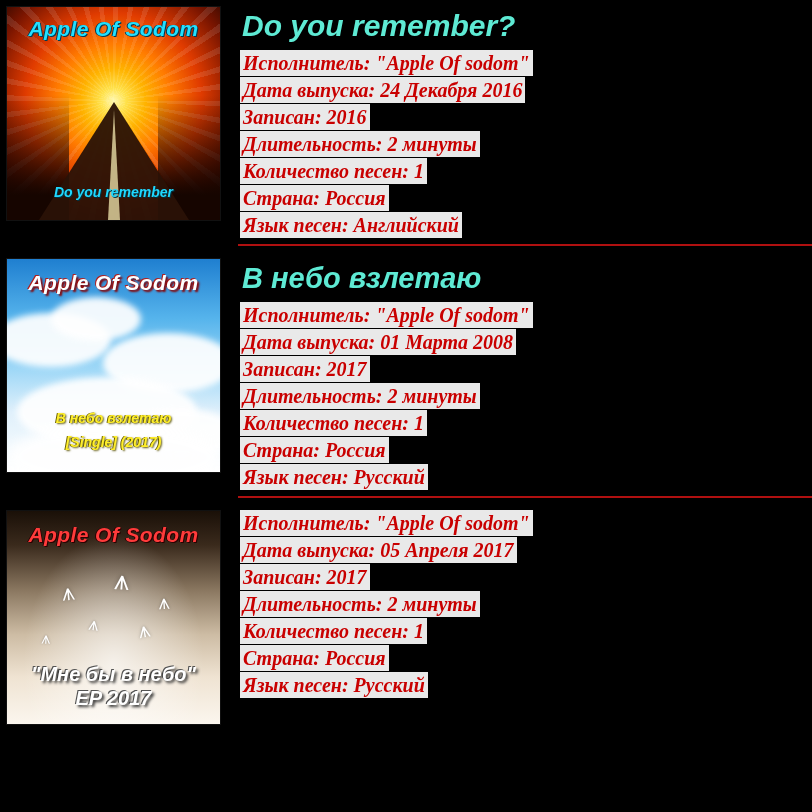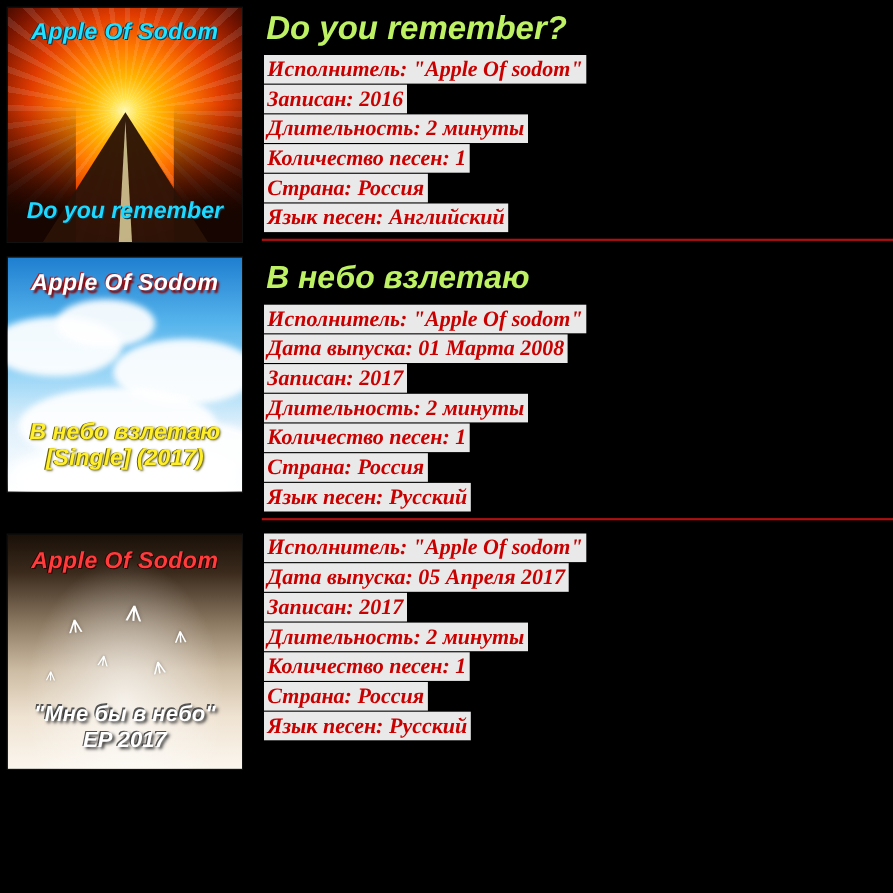--- a/index.html
+++ b/index.html
@@ -148,41 +148,41 @@
     font-size: 21px;
     letter-spacing: .4px;
   }
   .cover-title {
     position: absolute;
     left: 0; right: 0;
     text-align: center;
     font-family: "Liberation Sans", sans-serif;
     font-weight: bold;
     font-style: italic;
-    font-size: 21px;
+    font-size: 14px;
     line-height: 24px;
   }
   .c1-band { top: 10px; color: #22e0ff; text-shadow: 1px 1px 0 #003b52, -1px 0 0 #003b52; }
   .c1-title { bottom: 16px; color: #1fd8ff; text-shadow: 1px 1px 0 #00313f; }
   .c2-band { top: 12px; color: #ffffff; text-shadow: 2px 2px 2px #8a0000, -1px -1px 0 #b02020; }
   .c2-title { bottom: 18px; color: #ffef2b; text-shadow: 1px 1px 2px #5a5200, -1px 0 0 #6b6000; }
   .c3-band { top: 12px; color: #ff3b3b; text-shadow: 1px 1px 0 #2b0000, -1px 0 0 #2b0000; }
   .c3-title { bottom: 14px; color: #ffffff; font-size: 20px; text-shadow: 2px 2px 3px #2a2a2a, -1px -1px 0 #555; }
 
   
   .info {
     flex: 1 1 auto;
     padding: 6px 0 6px 8px;
     box-sizing: border-box;
   }
   .album-title {
     font-family: "Liberation Sans", sans-serif;
     font-weight: bold;
     font-style: italic;
-    color: #bef264;
+    color: #5eead4;
     font-size: 30px;
     line-height: 36px;
     margin: 2px 0 6px 4px;
     white-space: nowrap;
   }
   .album-title.ru { font-size: 29px; }
   .fields { margin: 0; padding: 0; list-style: none; }
   .fields li {
     display: block;
     margin: 0 0 1px 2px;
@@ -216,20 +216,21 @@
         <div class="band-name c1-band">Apple Of Sodom</div>
         <div class="cover-title c1-title">
           <div>Do you remember</div>
         </div>
       </div>
     </div>
     <div class="info">
       <div class="album-title">Do you remember?</div>
       <ul class="fields">
         <li><span class="txt">Исполнитель: "Apple Of sodom"</span></li>
+        <li><span class="txt">Дата выпуска:  24 Декабря 2016</span></li>
         <li><span class="txt">Записан: 2016</span></li>
         <li><span class="txt">Длительность: 2 минуты</span></li>
         <li><span class="txt">Количество песен: 1</span></li>
         <li><span class="txt">Страна: Россия</span></li>
         <li><span class="txt">Язык песен: Английский</span></li>
       </ul>
       <div class="divider" style="margin-top:6px;"></div>
     </div>
   </div>
 

